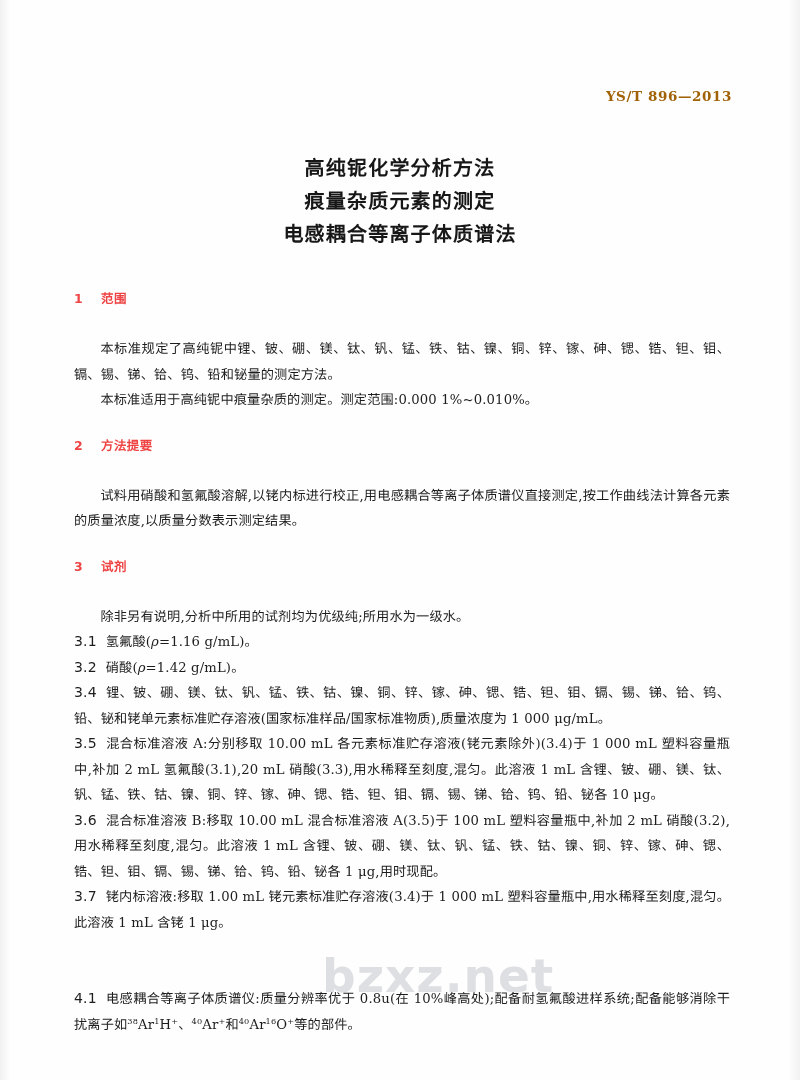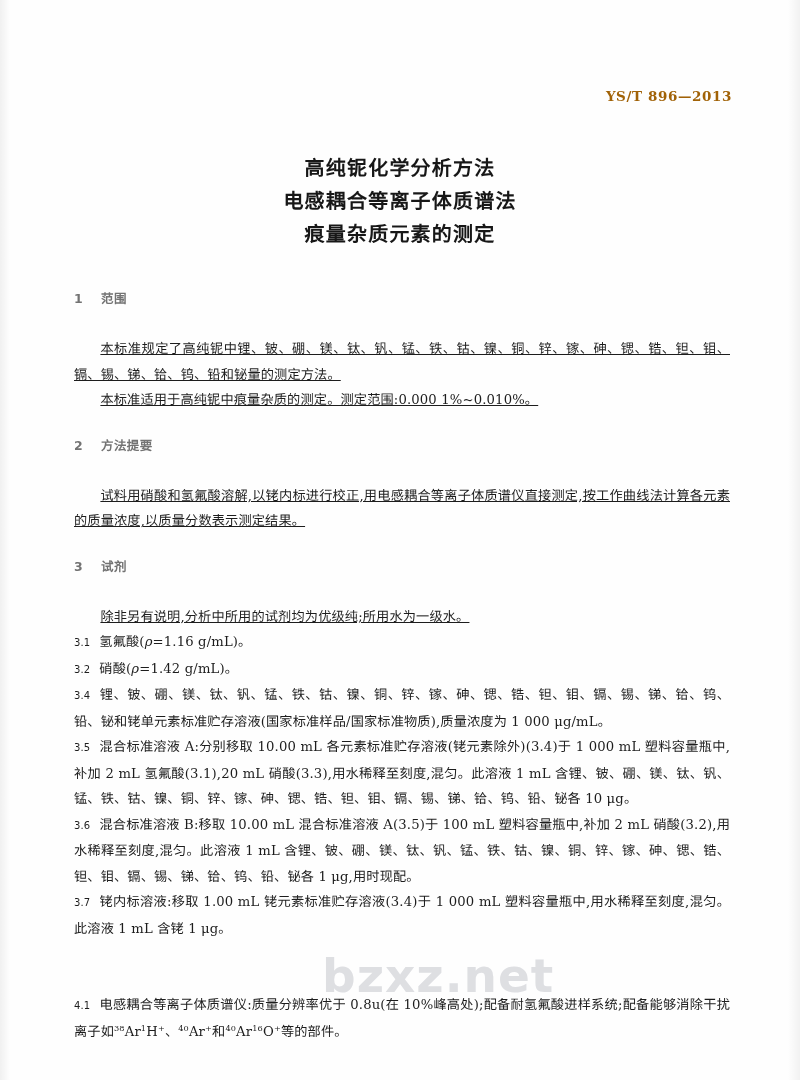--- a/index.html
+++ b/index.html
@@ -101,53 +101,52 @@
     position: absolute;
     top: 288px;
     left: 74px;
     width: 656px;
   }
 
   .clause-heading {
     font-family: "DejaVu Sans", "Liberation Sans", sans-serif;
     font-weight: bold;
     font-size: 12.5px;
-    color: #737373;
+    color: #ef4444;
     letter-spacing: 0.4px;
     margin: 0;
   }
   .clause-heading .num {
     display: inline-block;
     width: 27px;
   }
 
   .para {
     font-size: 13.2px;
     line-height: 25.5px;
     letter-spacing: 0.15px;
     text-align: justify;
     margin: 0;
     color: #1d1d1d;
-    text-decoration: underline;
   }
   .para.indent {
     text-indent: 2em;
   }
 
   .item {
     font-size: 13.2px;
     line-height: 25.5px;
     letter-spacing: 0.15px;
     text-align: justify;
     margin: 0;
     color: #1d1d1d;
   }
   .item .itemnum {
     font-family: "DejaVu Sans", "Liberation Sans", sans-serif;
-    font-size: 10px;
+    font-size: 14px;
     margin-right: 9px;
   }
   .gap-md { height: 22px; }
   .gap-lg { height: 29px; }
 
   .ital { font-style: italic; }
 
   sup, sub {
     font-size: 0.62em;
     line-height: 0;
@@ -159,22 +158,22 @@
 <div class="page">
 
   <div class="watermark">bzxz.net</div>
 
   <div class="content">
 
     <div class="doc-header">YS/T 896—2013</div>
 
     <div class="title-block">
       <div class="title-line">高纯铌化学分析方法</div>
+      <div class="title-line">痕量杂质元素的测定</div>
       <div class="title-line">电感耦合等离子体质谱法</div>
-      <div class="title-line">痕量杂质元素的测定</div>
     </div>
 
     <div class="body-region">
 
       <p class="clause-heading">
         <span class="num">1</span><span>范围</span>
       </p>
       <div class="gap-lg"></div>
       <p class="para indent">本标准规定了高纯铌中锂、铍、硼、镁、钛、钒、锰、铁、钴、镍、铜、锌、镓、砷、锶、锆、钽、钼、镉、锡、锑、铪、钨、铅和铋量的测定方法。</p>
       <p class="para indent">本标准适用于高纯铌中痕量杂质的测定。测定范围:0.000 1%~0.010%。</p>

